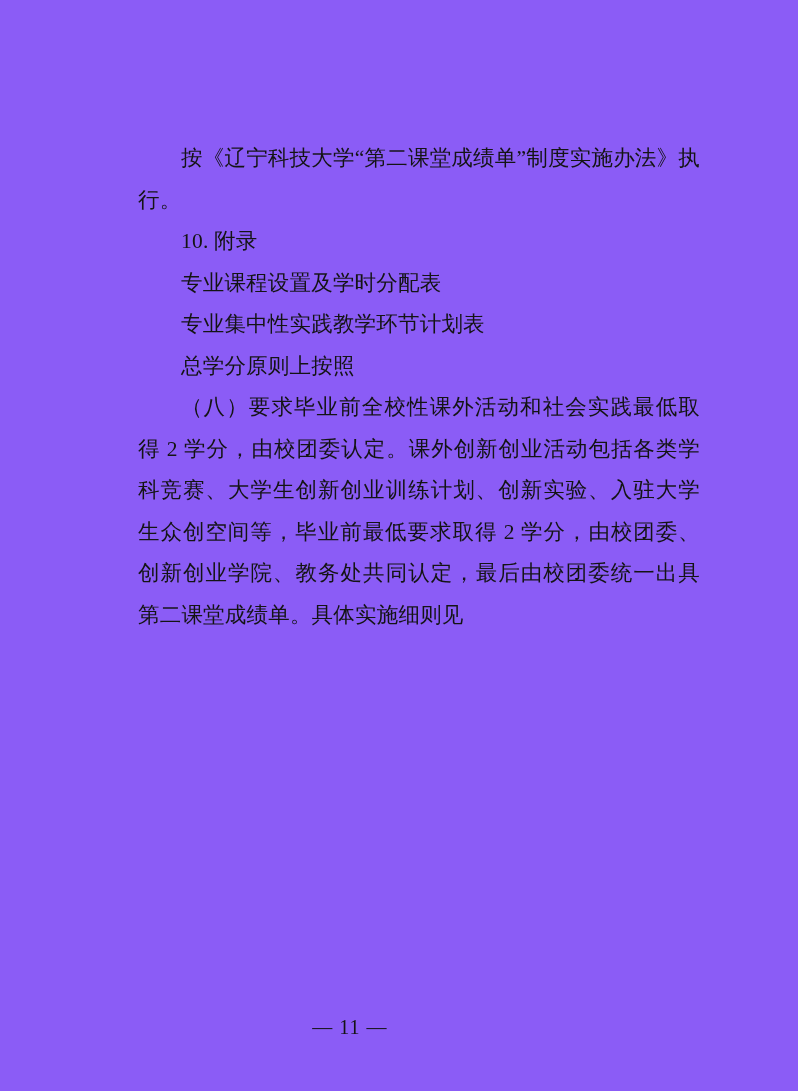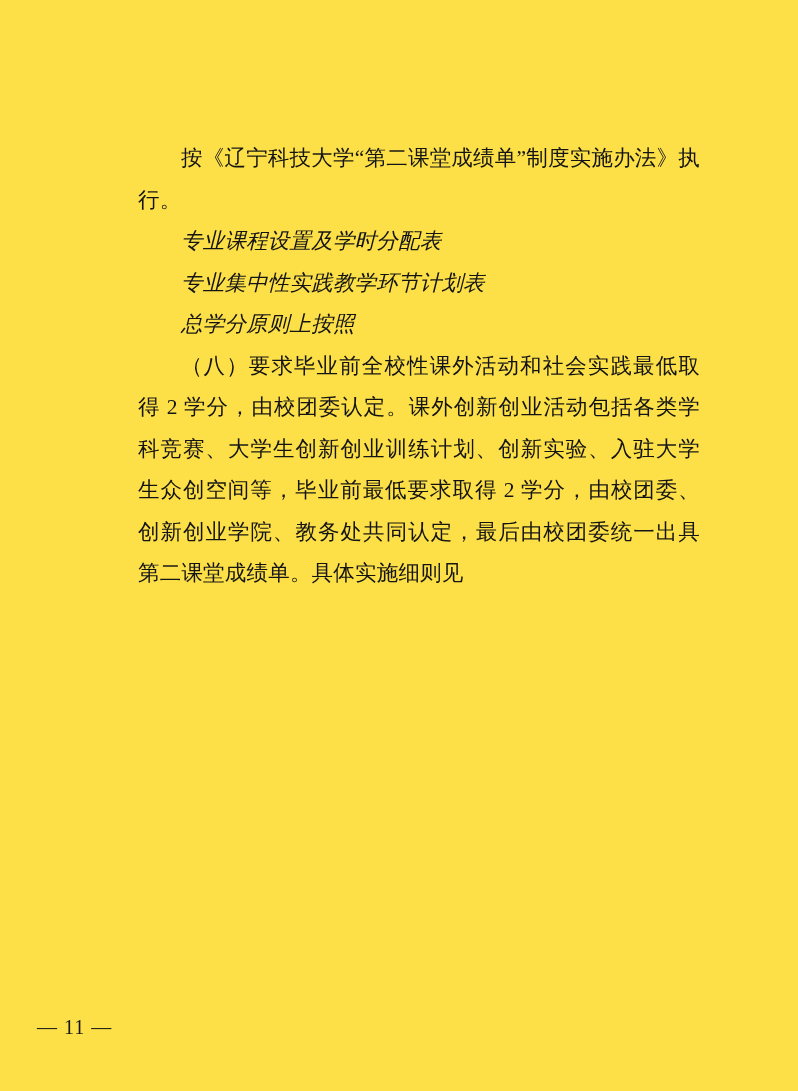--- a/index.html
+++ b/index.html
@@ -13,57 +13,56 @@
     font-family: "Liberation Serif", "DejaVu Serif", serif;
     color: #1a1a1a;
     overflow: hidden;
   }
   .page {
     position: relative;
     width: 798px;
     height: 1091px;
     box-sizing: border-box;
     padding: 138px 98px 0 138px;
-    background: #fde047;
+    background: #8b5cf6;
   }
   .doc-body {
     font-size: 21.5px;
     line-height: 41.5px;
     text-align: justify;
     text-justify: inter-ideograph;
     letter-spacing: 0.2px;
     color: #141414;
   }
   .para {
     margin: 0;
     text-indent: 2em;
     white-space: pre-wrap;
   }
   .para.sub {
     text-indent: 2em;
-    font-style: italic;
   }
   .page-number {
     position: absolute;
     left: 0;
     right: 98px;
     bottom: 52px;
-    text-align: left;
+    text-align: center;
     font-size: 20px;
     letter-spacing: 1px;
     color: #141414;
     font-family: "Liberation Serif", "DejaVu Serif", serif;
-    padding-left: 37px;
   }
 </style>
 </head>
 <body>
 
 <div class="page">
   <div class="doc-body">
     <p class="para">按《辽宁科技大学“第二课堂成绩单”制度实施办法》执行。</p>
+    <p class="para">10. 附录</p>
     <p class="para sub">专业课程设置及学时分配表</p>
     <p class="para sub">专业集中性实践教学环节计划表</p>
     <p class="para sub">总学分原则上按照</p>
     <p class="para">（八）要求毕业前全校性课外活动和社会实践最低取得 2 学分，由校团委认定。课外创新创业活动包括各类学科竞赛、大学生创新创业训练计划、创新实验、入驻大学生众创空间等，毕业前最低要求取得 2 学分，由校团委、创新创业学院、教务处共同认定，最后由校团委统一出具第二课堂成绩单。具体实施细则见</p>
   </div>
   <div class="page-number">— 11 —</div>
 </div>
 
 </body></html>

